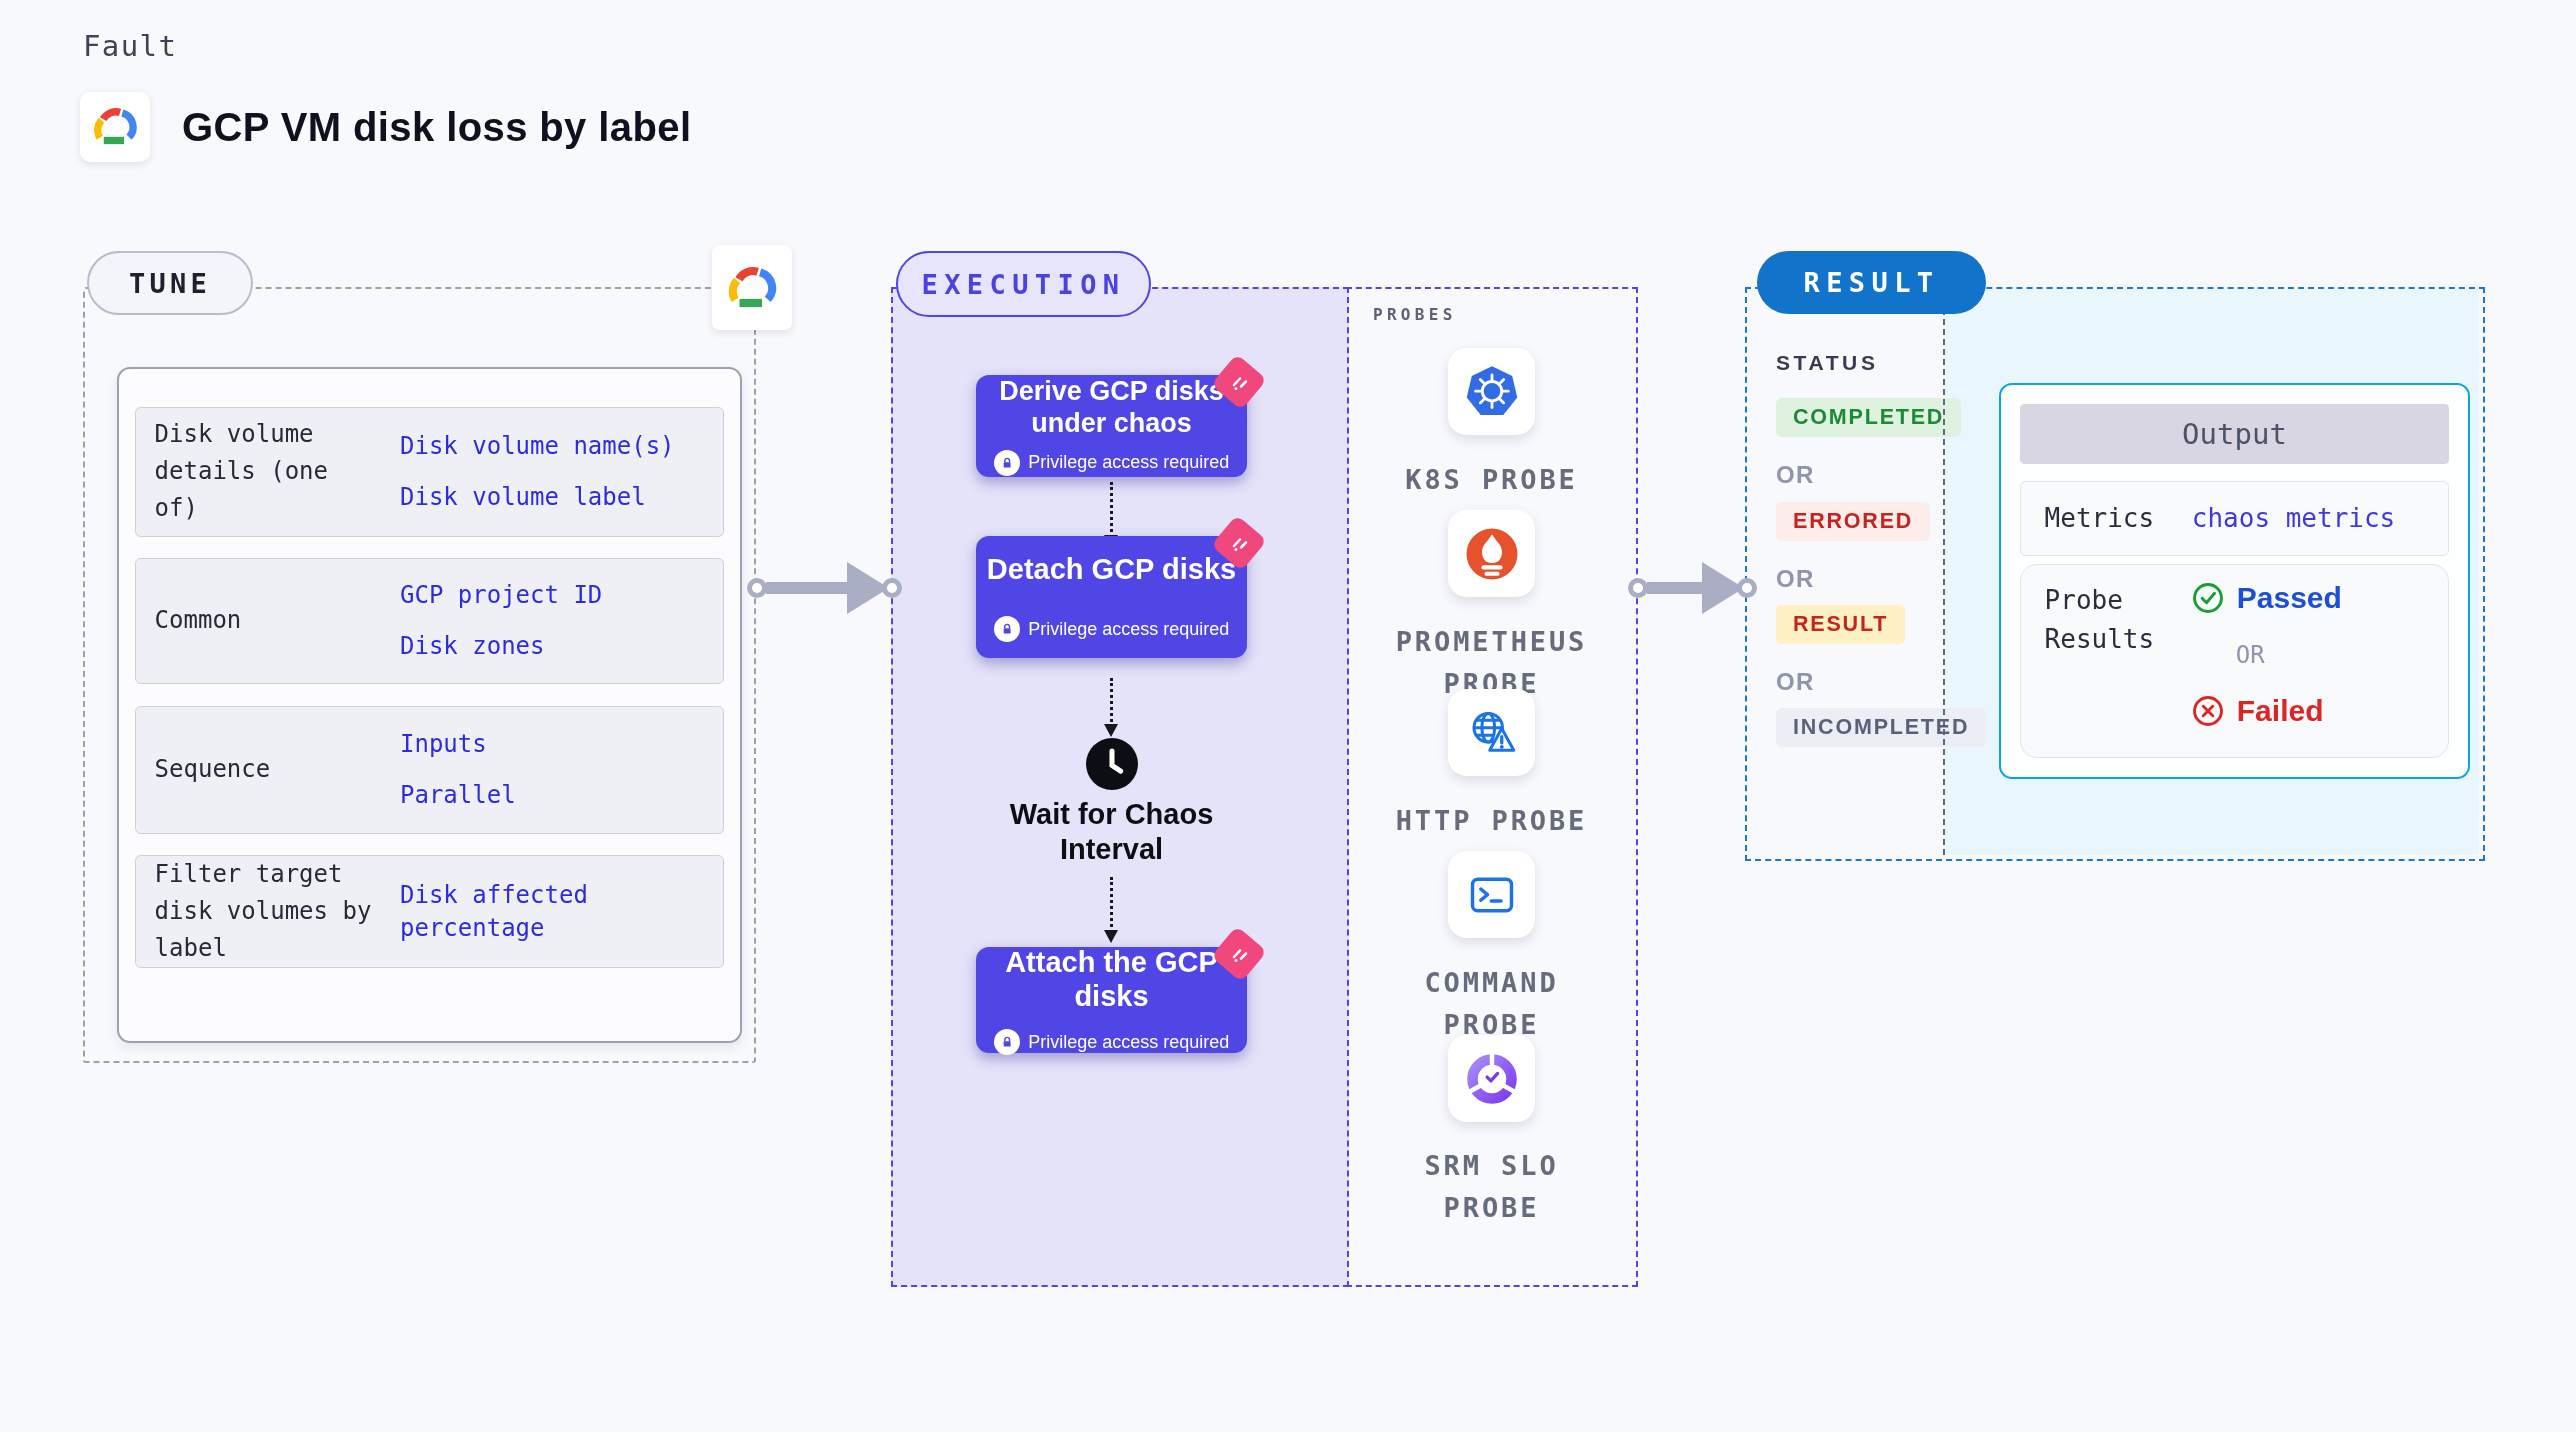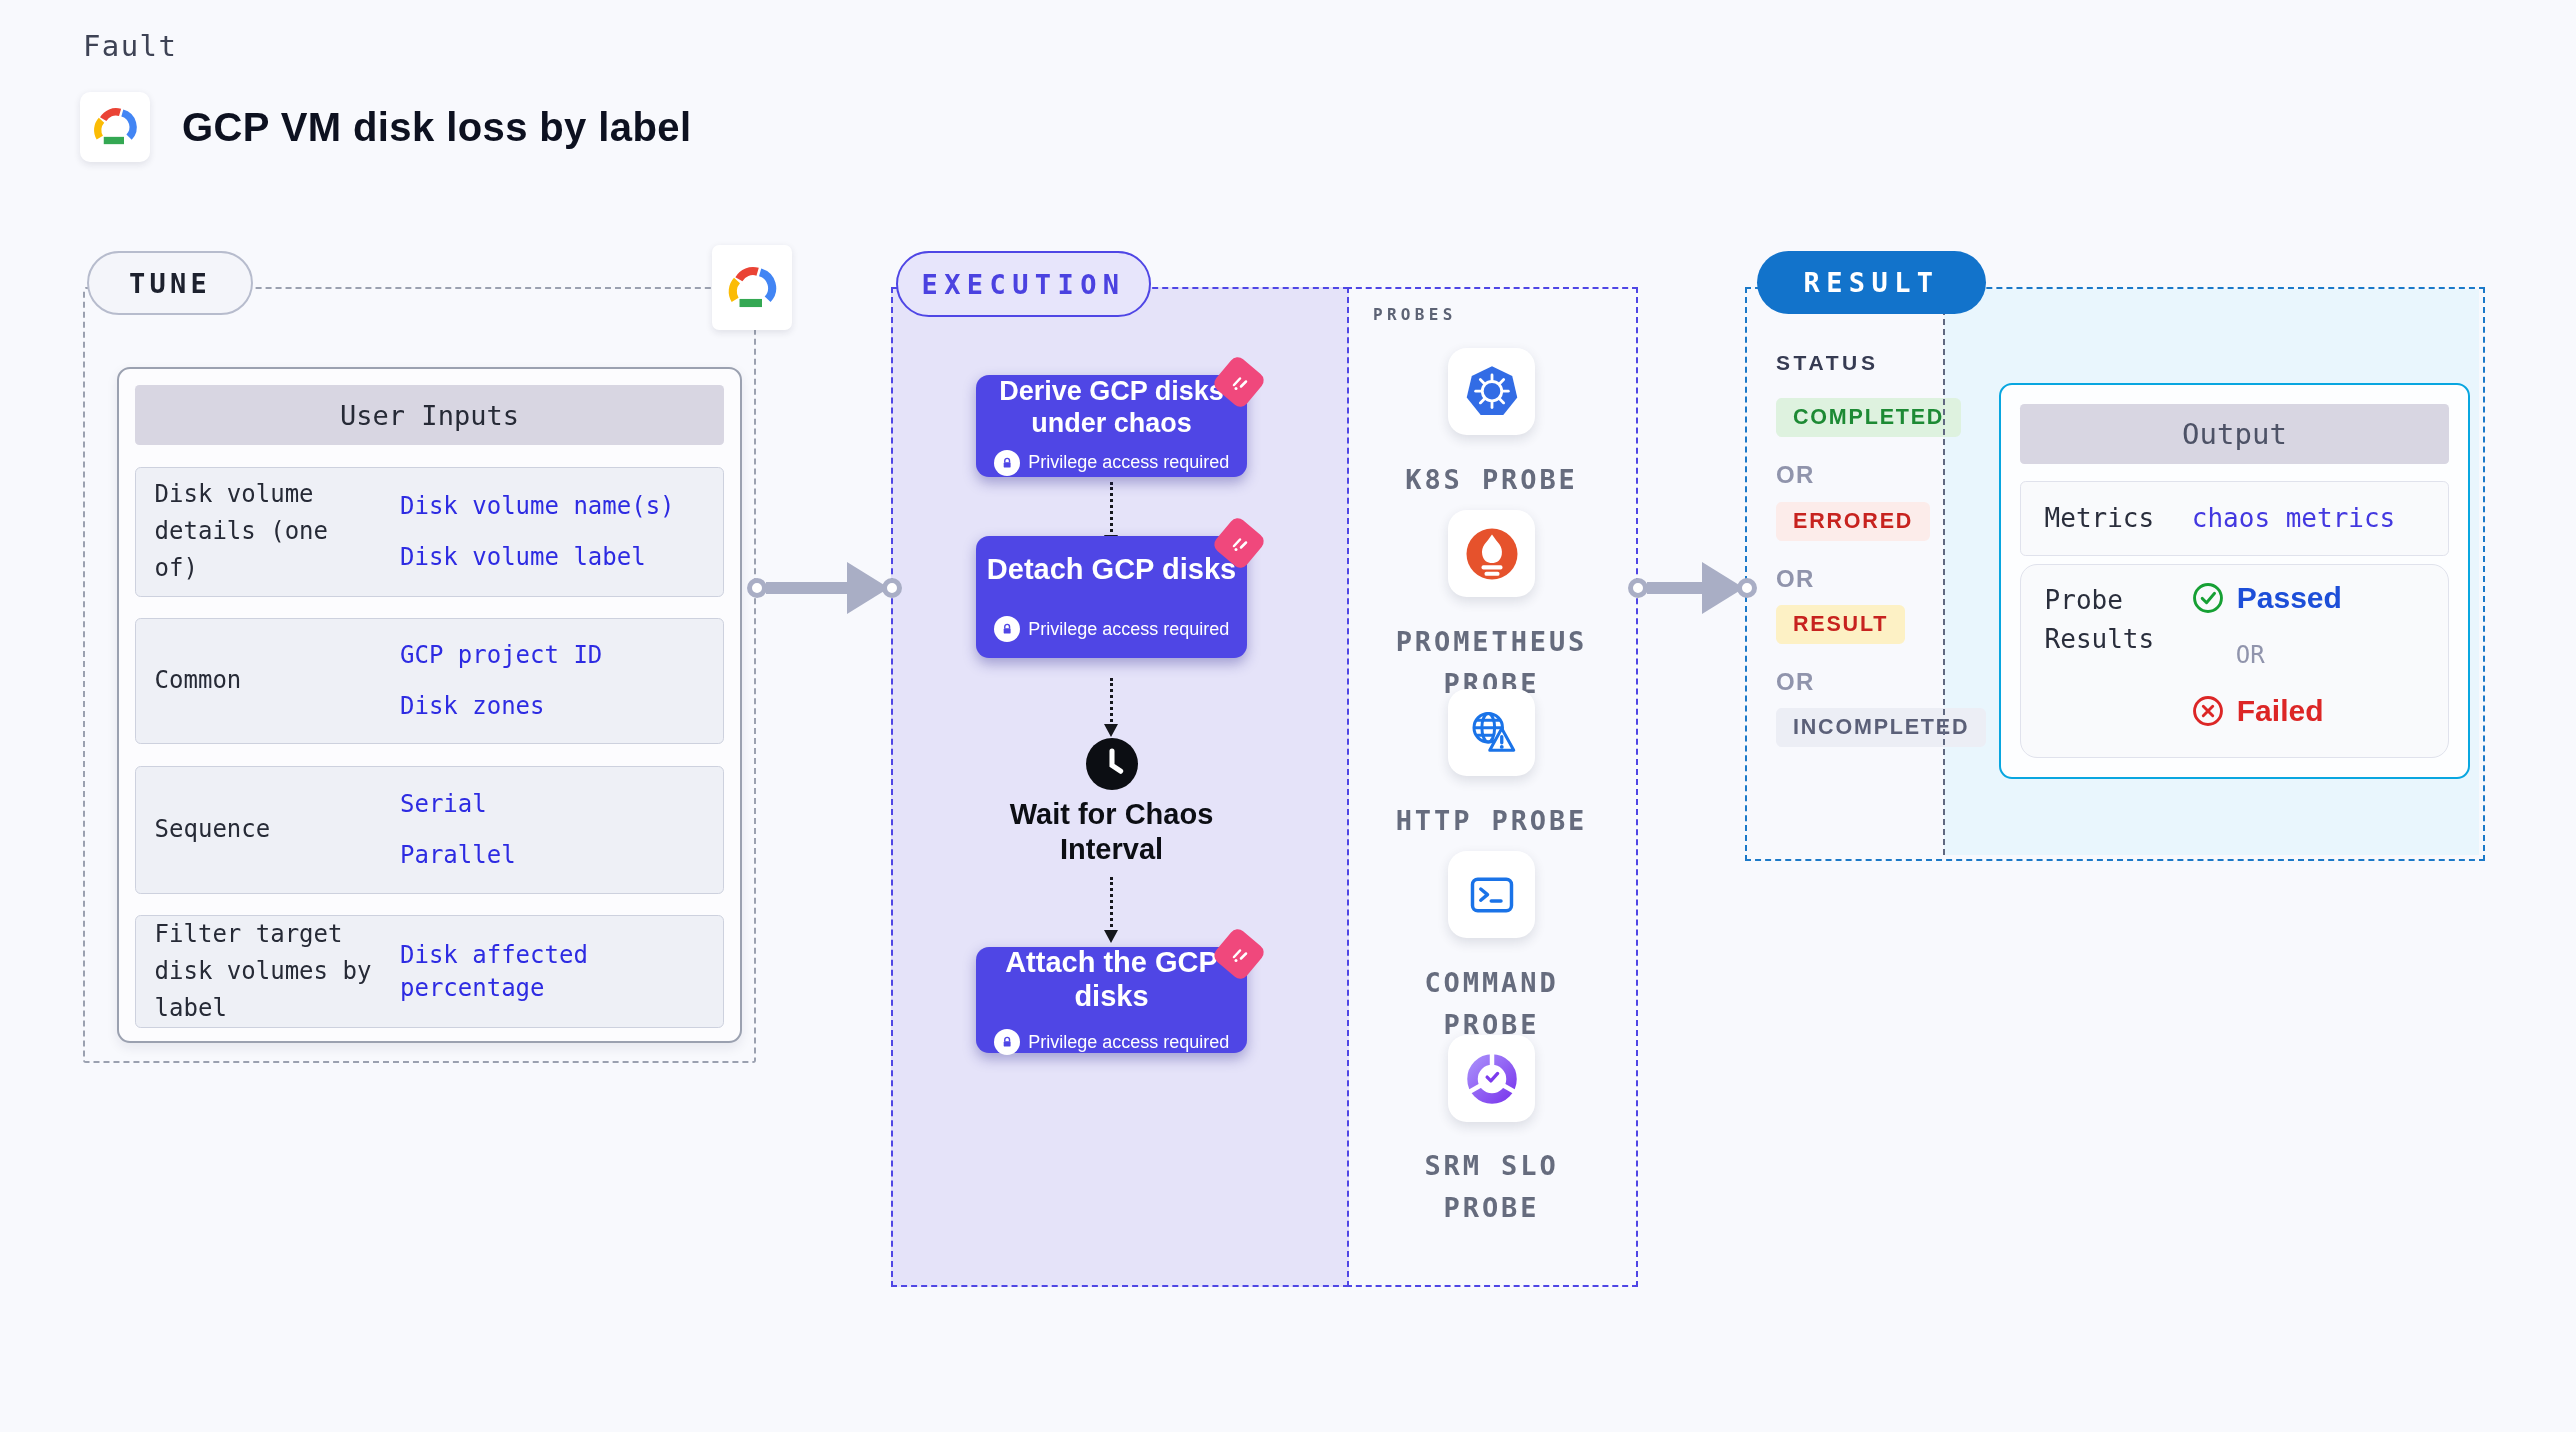--- a/index.html
+++ b/index.html
@@ -128,42 +128,41 @@
     <svg width="60" height="50" viewBox="0 0 96 80">
       <path d="M27 26 A26 26 0 0 1 57 14" stroke="#ea4335" stroke-width="13" fill="none"></path>
       <path d="M61 15 A26 26 0 0 1 73 58" stroke="#4285f4" stroke-width="13" fill="none"></path>
       <path d="M21 59 A26 26 0 0 1 24 28" stroke="#fbbc05" stroke-width="13" fill="none"></path>
       <path d="M28 64 H64" stroke="#34a853" stroke-width="13" fill="none"></path>
       <path d="M33 54 a9 9 0 0 1 1-17.5 A12 12 0 0 1 57 33 a10 10 0 0 1 6 21z" fill="#ffffff"></path>
     </svg>
   </div>
 
   <div class="abs ui-card">
-    <div class="ui-header">User Inputs</div>
 
     <div class="ui-row h182">
       <div class="ui-row-label">Disk volume details (one of)</div>
       <div class="ui-row-vals">
         <div class="ui-val">Disk volume name(s)</div>
         <div class="ui-val">Disk volume label</div>
       </div>
     </div>
 
     <div class="ui-row h176">
       <div class="ui-row-label">Common</div>
       <div class="ui-row-vals">
         <div class="ui-val">GCP project ID</div>
         <div class="ui-val">Disk zones</div>
       </div>
     </div>
 
     <div class="ui-row h178">
       <div class="ui-row-label">Sequence</div>
       <div class="ui-row-vals">
-        <div class="ui-val">Serial</div>
+        <div class="ui-val">Inputs</div>
         <div class="ui-val">Parallel</div>
       </div>
     </div>
 
     <div class="ui-row h158">
       <div class="ui-row-label">Filter target disk volumes by label</div>
       <div class="ui-row-vals">
         <div class="ui-val">Disk affected percentage</div>
       </div>
     </div>

